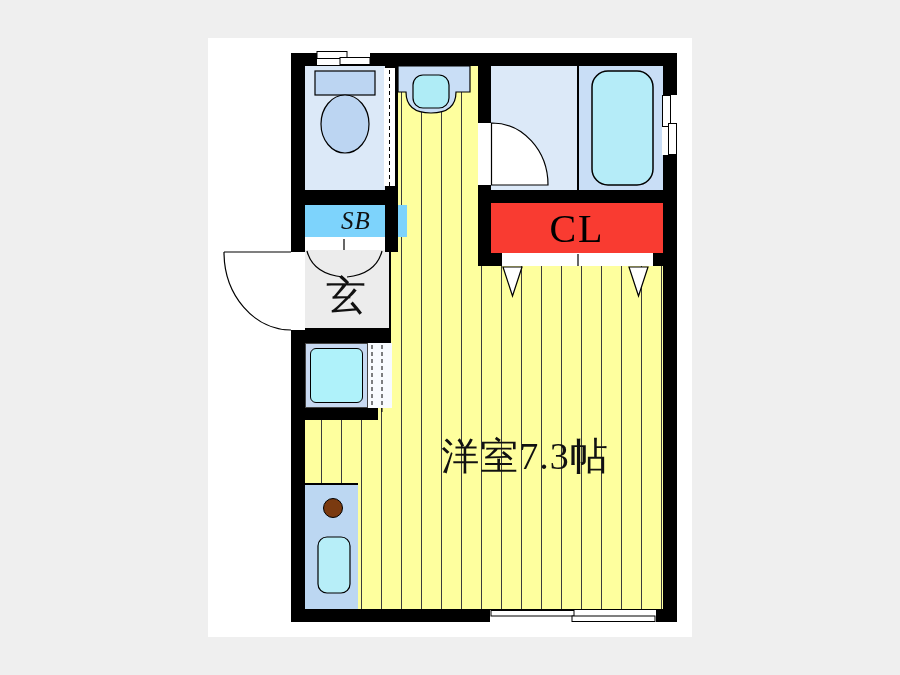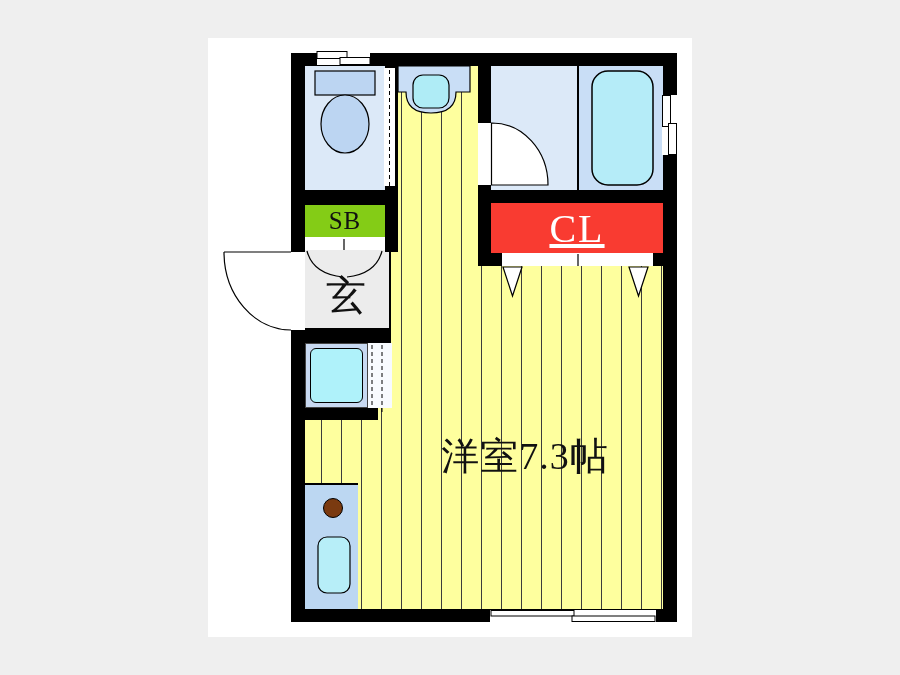--- a/index.html
+++ b/index.html
@@ -8,27 +8,27 @@
   .abs{position:absolute;}
   .canvas{left:208px;top:38px;width:484px;height:599px;background:#ffffff;}
   
   .floor{left:305px;top:66px;width:358px;height:543px;background-color:#feff9e;
          background-image:repeating-linear-gradient(90deg,#3c3c3c 0,#3c3c3c 1px,transparent 1px,transparent 20px);
          background-position:16px 0;}
   
   .room-toilet{left:305px;top:66px;width:80px;height:124px;background:#dce9f8;}
   .bath-left{left:491px;top:66px;width:86px;height:124px;background:#dce9f8;}
   .bath-right{left:577px;top:66px;width:86px;height:124px;background:#c9def6;border-left:2px solid #000;box-sizing:border-box;}
-  .sb-box{left:305px;top:205px;width:80px;height:32px;background:#84cc16;display:flex;align-items:center;justify-content:center;}
+  .sb-box{left:305px;top:205px;width:102px;height:32px;background:#7dd3fc;display:flex;align-items:center;justify-content:center;font-style:italic;}
   .sb-box span{font-size:25px;color:#111;letter-spacing:1px;}
   .sb-track{left:305px;top:237px;width:80px;height:13px;background:#ffffff;}
   .genkan{left:305px;top:250px;width:84px;height:78px;background:#ececec;}
   .genkan-label{left:318px;top:270px;width:56px;height:52px;font-size:40px;color:#111;text-align:center;line-height:52px;}
   .cl-box{left:491px;top:203px;width:172px;height:50px;background:#f93b31;display:flex;align-items:center;justify-content:center;}
-  .cl-box span{font-size:40px;color:#ffffff;letter-spacing:2px;text-decoration:underline;}
+  .cl-box span{font-size:40px;color:#000000;letter-spacing:2px;}
   .cl-track{left:502px;top:253px;width:151px;height:13px;background:#ffffff;}
   .washer-outer{left:305px;top:343px;width:63px;height:65px;background:#c8d9f1;border:1px solid #444;box-sizing:border-box;}
   .washer-inner{position:absolute;left:4px;top:4px;right:4px;bottom:4px;background:#aff2fa;border:1px solid #000;border-radius:6px;}
   .washer-doorstrip{left:368px;top:343px;width:24px;height:65px;background:#f8fbff;}
   .kitchen{left:305px;top:483px;width:53px;height:126px;background:#bcd7f2;border-top:2px solid #000;box-sizing:border-box;}
   
   .wall{background:#000;}
   .w-top{left:291px;top:53px;width:386px;height:13px;}
   .w-bottom{left:291px;top:609px;width:386px;height:13px;}
   .w-left{left:291px;top:53px;width:14px;height:569px;}

